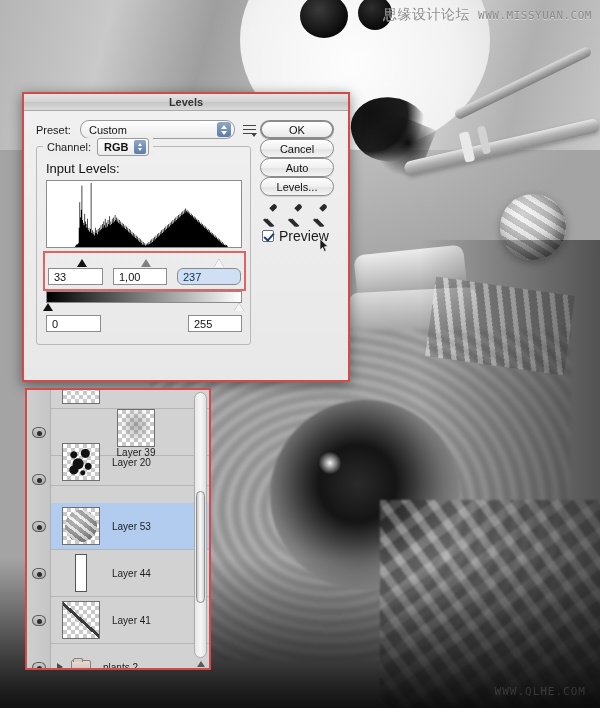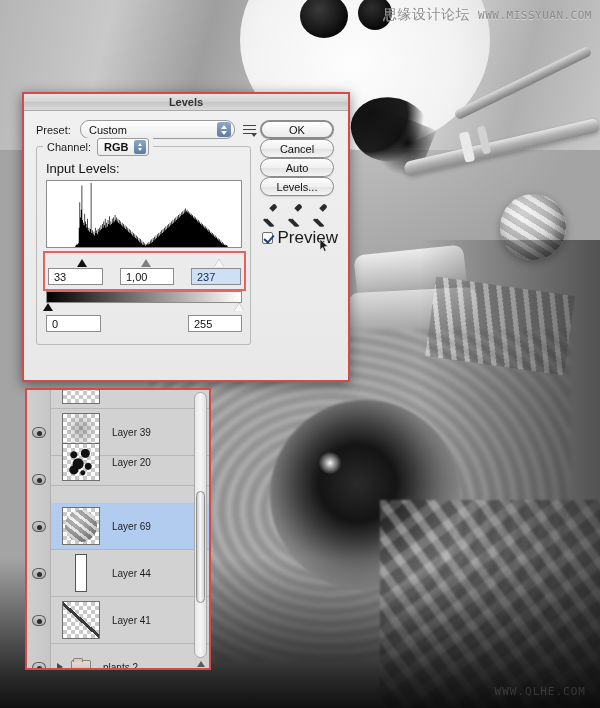--- a/index.html
+++ b/index.html
@@ -225,21 +225,21 @@
   .tri.gray  { border-bottom:8px solid #808080; }
   .tri.white { border-bottom:8px solid #f6f6f6; filter:drop-shadow(0 0 .6px #555); }
   .in-fields { display:flex; justify-content:space-between; align-items:center; }
   .numbox {
     height:17px; border:1px solid #8c8c8c; background:#fff;
     font-size:11px; color:#111; display:flex; align-items:center; padding-left:5px;
     font-family:"Liberation Sans", sans-serif;
   }
   .numbox.w1 { width:55px; }
   .numbox.w2 { width:54px; }
-  .numbox.w3 { width:50px; background:#cfe0f5; color:#0f2b52; }
+  .numbox.w3 { width:64px; background:#cfe0f5; color:#0f2b52;border-radius:6px; }
 
   
   .out-label { font-size:11px; margin:9px 0 3px 0; }
   .out-ramp { width:196px; height:12px;
     background:linear-gradient(90deg,#000 0%,#fff 100%); border:1px solid #8c8c8c; }
   .out-track { position:relative; height:11px; width:196px; }
   .out-fields { display:flex; justify-content:space-between; width:196px; margin-top:1px; }
 
   
   .btncol { position:absolute; right:10px; top:9px; width:78px; }
@@ -264,21 +264,21 @@
   }
   .prev-row { display:flex; align-items:center; gap:5px; margin-left:2px; }
   .chk {
     width:12px; height:12px; background:#fff; border:1px solid #6f6f6f; border-radius:2px;
     position:relative;
   }
   .chk:after {
     content:""; position:absolute; left:3px; top:0px; width:4px; height:8px;
     border:solid #1c3f7a; border-width:0 2px 2px 0; transform:rotate(42deg);
   }
-  .prev-row .lbl { font-size:17px; }
+  .prev-row .lbl { font-size:14px; }
 
   .cursor {
     position:absolute; left:296px; top:128px; width:9px; height:13px; pointer-events:none;
   }
   .cursor svg { display:block; }
 
   
   #layers {
     position:absolute; left:25px; top:388px; width:186px; height:282px;
     border:2px solid #d24a4a; background:#d6d6d6; overflow:hidden;
@@ -475,40 +475,40 @@
         <div class="eye" style="top: 272px;"></div>
       </div>
     <div class="lcol" id="layer-rows">
         <div class="lrow" style="top: -28px;">
           <div class="thumb">
             <div class="checker"></div>
             <div style="position: absolute; inset: 0px;"></div>
           </div>
           <div class="lname"></div>
         </div>
-        <div class="lrow" style="top: 19px;">
+        <div class="lrow" style="top: 19px; flex-direction: column;">
           <div class="thumb">
             <div class="checker"></div>
             <div style="position: absolute; inset: 0px; background: radial-gradient(at 50% 42%, rgba(90, 90, 90, 0.45) 0%, rgba(90, 90, 90, 0) 62%);"></div>
           </div>
           <div class="lname">Layer 39</div>
         </div>
         <div class="lrow" style="top: 49px;">
           <div class="thumb">
             <div class="checker"></div>
             <div style="position: absolute; inset: 0px; background: radial-gradient(circle at 30% 30%, rgb(17, 17, 17) 0px, rgb(17, 17, 17) 3px, transparent 4px), radial-gradient(circle at 62% 26%, rgb(17, 17, 17) 0px, rgb(17, 17, 17) 4px, transparent 5px), radial-gradient(circle at 42% 55%, rgb(17, 17, 17) 0px, rgb(17, 17, 17) 5px, transparent 6px), radial-gradient(circle at 70% 62%, rgb(17, 17, 17) 0px, rgb(17, 17, 17) 3px, transparent 4px), radial-gradient(circle at 30% 72%, rgb(17, 17, 17) 0px, rgb(17, 17, 17) 4px, transparent 5px), radial-gradient(circle at 55% 80%, rgb(17, 17, 17) 0px, rgb(17, 17, 17) 2px, transparent 3px);"></div>
           </div>
           <div class="lname">Layer 20</div>
         </div>
         <div class="lrow sel" style="top: 113px;">
           <div class="thumb" style="background: rgb(255, 255, 255);">
             <div class="checker"></div>
             <div style="position: absolute; inset: 0px; background: repeating-linear-gradient(38deg, rgba(255, 255, 255, 0.5) 0px, rgba(255, 255, 255, 0.5) 3px, rgba(80, 80, 80, 0.35) 3px, rgba(80, 80, 80, 0.35) 7px), radial-gradient(circle at 35% 30%, rgb(242, 242, 242) 0%, rgb(180, 180, 180) 50%, rgb(94, 94, 94) 100%); border-radius: 50%; margin: 2px;"></div>
           </div>
-          <div class="lname">Layer 69</div>
+          <div class="lname">Layer 53</div>
         </div>
         <div class="lrow" style="top: 160px;">
           <div class="thumb" style="border: none; background: transparent;">
             <div style="position: absolute; inset: 0px 13px; background: rgb(255, 255, 255); border: 1px solid rgb(85, 85, 85);"></div>
           </div>
           <div class="lname">Layer 44</div>
         </div>
         <div class="lrow" style="top: 207px;">
           <div class="thumb">
             <div class="checker"></div>

